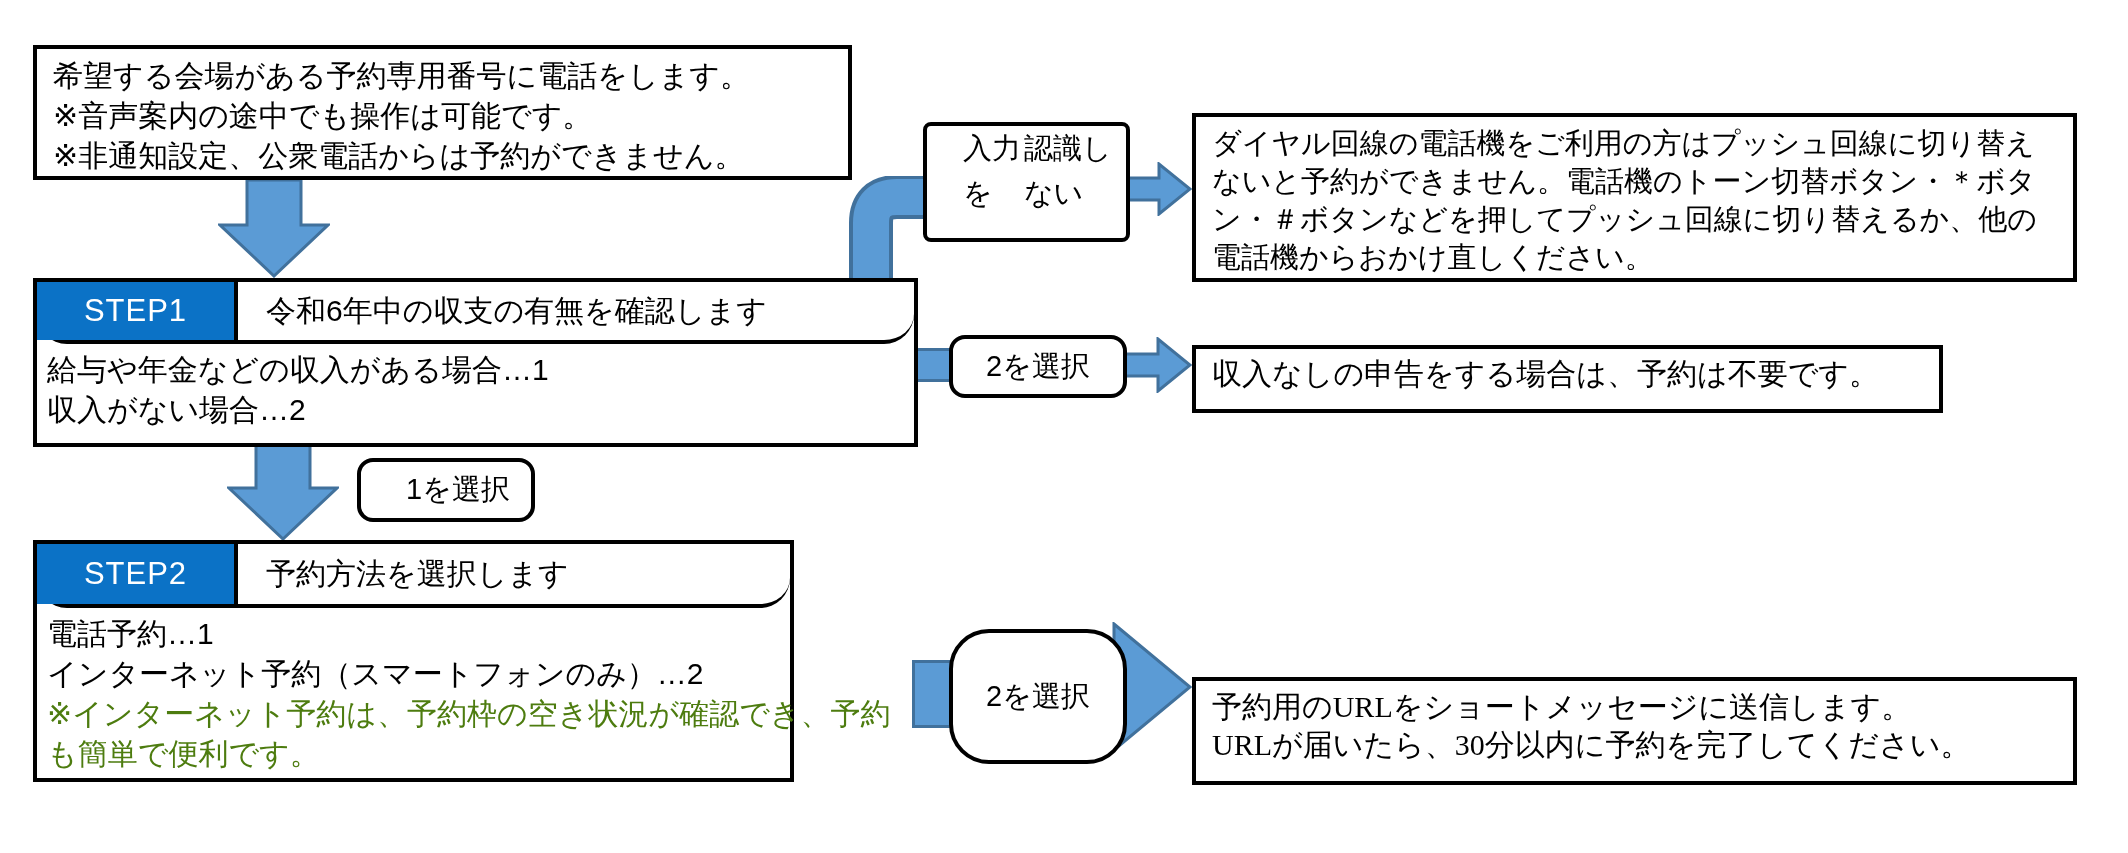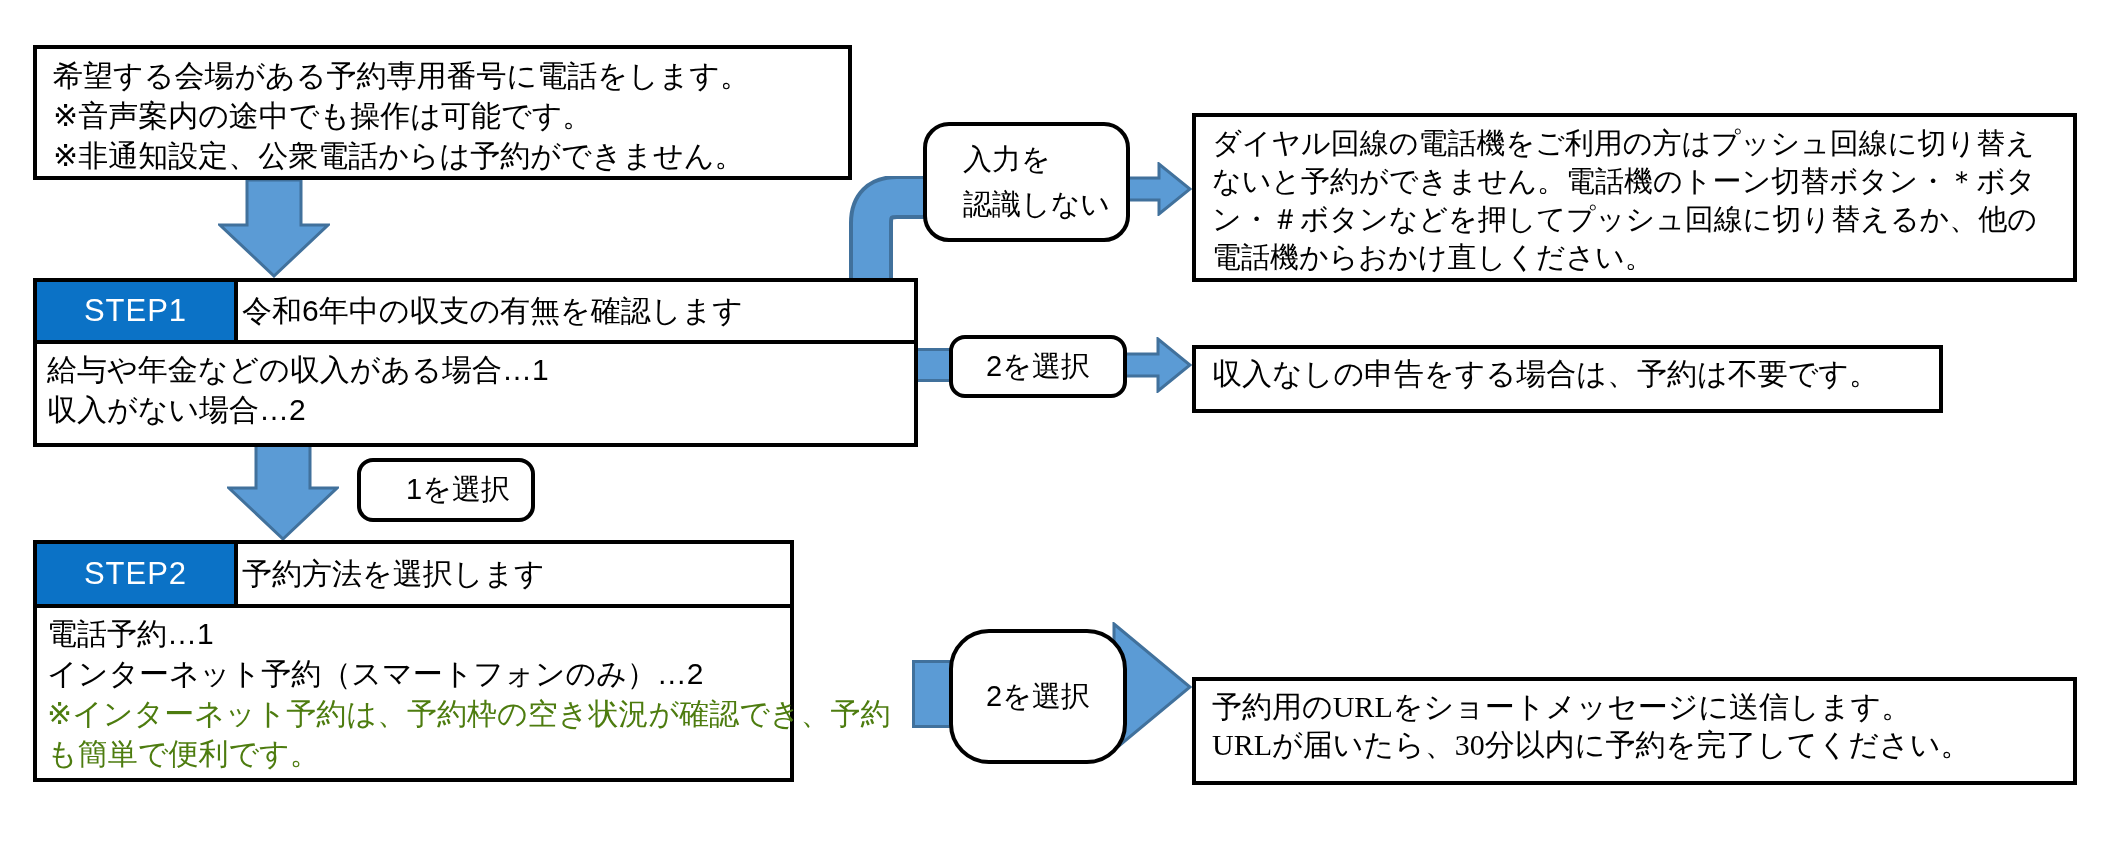--- a/index.html
+++ b/index.html
@@ -30,61 +30,62 @@
   
   .step {
     position: absolute;
     border: 4px solid #000000;
     background: #ffffff;
     z-index: 3;
   }
   .step-header {
     display: flex;
     border-bottom: 4px solid #000000;
+    border-radius: 30px;
   }
   .step-badge {
     width: 201px;
     flex: 0 0 201px;
     background: #0b72c6;
     color: #ffffff;
     border-right: 4px solid #000000;
     display: flex;
     align-items: center;
     justify-content: center;
     font-size: 31px;
     letter-spacing: 1px;
   }
   .step-title {
     flex: 1;
     display: flex;
     align-items: center;
-    padding-left: 4px;
+    padding-left: 28px;
     font-size: 30px;
   }
   .step-body {
     font-size: 30px;
     line-height: 40px;
     padding: 6px 10px;
   }
   .step-body .ln { white-space: nowrap; }
   .red { color: #4d7c0f; }
 
   
   .rlabel {
     position: absolute;
     background: #ffffff;
     border: 4px solid #000000;
     font-size: 29px;
     z-index: 4;
   }
   .rlabel-multiline {
-    border-radius: 26px;
+    border-radius: 8px;
     display: flex;
-    flex-direction: column;
-    justify-content: center;
+    flex-direction: row;
+    justify-content: space-between;
     padding-left: 36px;
     line-height: 45px;
   }
   .rlabel-center {
     border-radius: 16px;
     display: flex;
     align-items: center;
     justify-content: center;
   }
   .rlabel-big { border-radius: 40px; }

